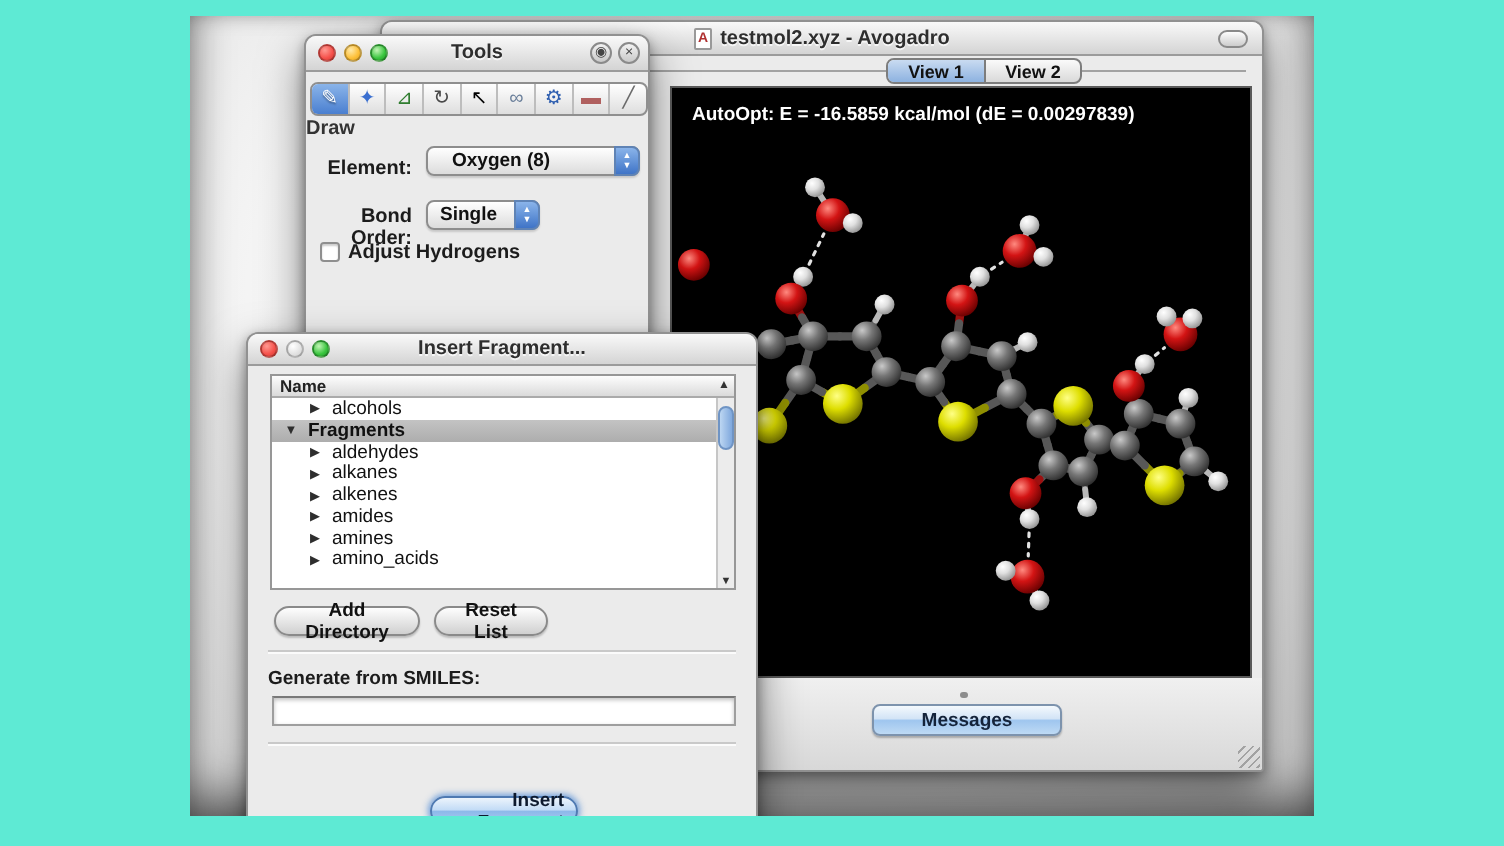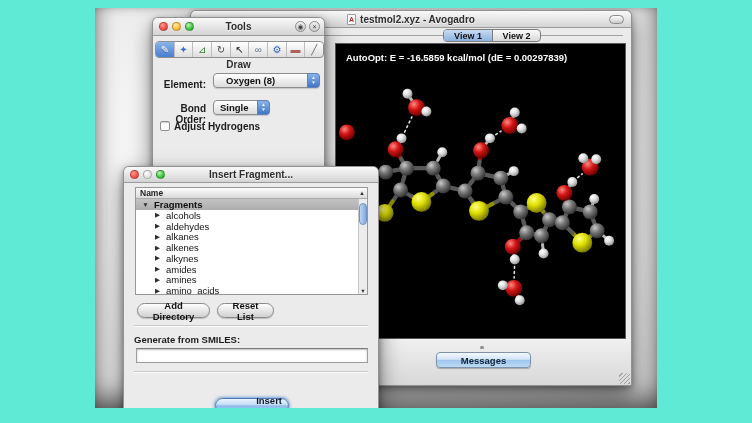--- a/index.html
+++ b/index.html
@@ -59,21 +59,21 @@
   .win.tools .titlebar{height:18px;}
   .winbtns{position:absolute;right:4px;top:0;bottom:0;display:flex;align-items:center;gap:3px;}
   .rbtn{width:11px;height:11px;border-radius:50%;border:1px solid #8a8a8a;font-size:7px;line-height:9px;
     text-align:center;color:#444;background:linear-gradient(#f2f2f2,#c9c9c9);padding:0;font-family:inherit;}
   .toolstrip{position:absolute;left:2px;top:23px;width:169px;height:17px;display:flex;
     border:1px solid #8f8f8f;border-radius:4px;overflow:hidden;background:linear-gradient(#ffffff,#dedede);}
   .tool{flex:1;display:flex;align-items:center;justify-content:center;font-size:10px;line-height:1;
     border-right:1px solid #bdbdbd;}
   .tool:last-child{border-right:none;}
   .tool.selected{background:linear-gradient(#8ab4e9,#4a7fd0);}
-  .drawhdr{position:absolute;left:0;top:41px;width:100%;text-align:center;font-size:10px;
+  .drawhdr{position:absolute;left:0;top:41px;width:100%;font-size:10px;
     font-weight:bold;color:#333;}
   .flabel{position:absolute;font-size:10px;color:#1c1c1c;font-weight:600;}
   .combo{position:absolute;height:15px;border:1px solid #8d8d8d;border-radius:4px;
     background:linear-gradient(#ffffff,#dcdcdc);font-size:9.5px;font-weight:600;color:#111;
     display:flex;align-items:center;padding-left:6px;box-shadow:0 1px 1px rgba(0,0,0,.15);}
   .combo .cap{position:absolute;right:-1px;top:-1px;bottom:-1px;width:13px;border-radius:0 4px 4px 0;
     background:linear-gradient(#8ab4ea,#3f74c7);border:1px solid #5f83b5;display:flex;flex-direction:column;
     align-items:center;justify-content:center;color:#fff;font-size:4.5px;line-height:4.5px;}
   .checkbox{position:absolute;width:10px;height:10px;background:#fff;border:1px solid #8f8f8f;
     border-radius:2px;box-shadow:inset 0 1px 1px rgba(0,0,0,.2);}
@@ -379,43 +379,39 @@
           <span class="light green"></span>
         </span>
         <span>Insert Fragment...</span>
       </header>
       <div class="fraglist">
         <div class="flhead">
           <span>Name</span>
           <span class="sortarr">▲</span>
         </div>
         <div class="flrows" id="frag-rows">
+            <div class="trow child">
+              <span class="arr">▶</span>
+              <span class="lbl">alcohols</span>
+            </div>
             <div class="trow root selected">
               <span class="arr">▼</span>
               <span class="lbl">Fragments</span>
             </div>
             <div class="trow child">
               <span class="arr">▶</span>
-              <span class="lbl">alcohols</span>
-            </div>
-            <div class="trow child">
-              <span class="arr">▶</span>
               <span class="lbl">aldehydes</span>
             </div>
             <div class="trow child">
               <span class="arr">▶</span>
               <span class="lbl">alkanes</span>
             </div>
             <div class="trow child">
               <span class="arr">▶</span>
               <span class="lbl">alkenes</span>
-            </div>
-            <div class="trow child">
-              <span class="arr">▶</span>
-              <span class="lbl">alkynes</span>
             </div>
             <div class="trow child">
               <span class="arr">▶</span>
               <span class="lbl">amides</span>
             </div>
             <div class="trow child">
               <span class="arr">▶</span>
               <span class="lbl">amines</span>
             </div>
             <div class="trow child">

